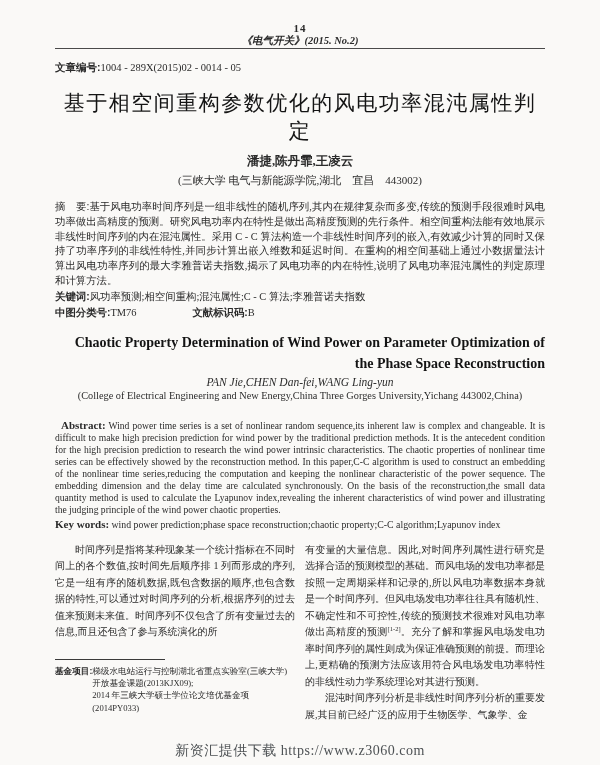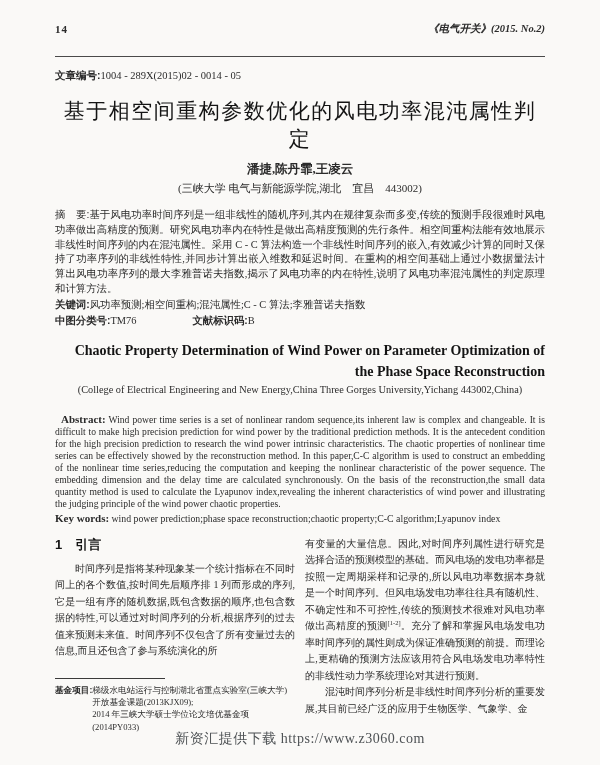--- a/index.html
+++ b/index.html
@@ -16,21 +16,22 @@
     box-sizing:border-box;
     padding:22px 55px 0 55px;
     background:#faf9f7;
     overflow:hidden;
   }
   .sans{font-family:"Liberation Sans","DejaVu Sans",sans-serif;}
   
   .header{
     display:flex;justify-content:space-between;align-items:center;
     border-bottom:1.5px solid #4a4a4a;
-    padding-bottom:20px;
+    padding-bottom:0;
+    flex-direction:column;
   }
   .page-num{font-size:11px;font-weight:bold;letter-spacing:1px;}
   .journal{font-size:10.5px;font-style:italic;font-weight:bold;}
   
   .article-id{margin-top:12px;font-size:10.5px;}
   .article-id .lbl{font-weight:bold;}
   
   .title-cn{
     margin-top:14px;text-align:center;
     font-size:21px;font-weight:normal;color:#141414;
@@ -71,21 +72,21 @@
   .col p.cont{text-indent:0;}
   sup.cite{font-size:6.5px;vertical-align:super;line-height:0;}
   
   .footnote{margin-top:18px;font-size:8.6px;line-height:12.3px;}
   .footnote-rule{width:110px;border-top:1px solid #3a3a3a;margin-bottom:5px;}
   .footnote-row{display:flex;}
   .fn-label{font-weight:bold;white-space:nowrap;}
   .fn-body{flex:1;}
   
   .watermark{
-    position:absolute;left:0;bottom:17px;width:600px;
+    position:absolute;left:0;bottom:5px;width:600px;
     text-align:center;font-size:14px;color:#4d5154;letter-spacing:0.5px;
   }
 </style>
 </head>
 <body>
 
 <div class="page">
 
   <div class="header">
     <span class="page-num">14</span>
@@ -112,35 +113,35 @@
 
   <div class="clc-line">
     <span class="lbl sans">中图分类号:</span><span>TM76</span><span class="clc-gap"></span><span class="lbl sans">文献标识码:</span><span>B</span>
   </div>
 
   <div class="title-en">
     <div>Chaotic Property Determination of Wind Power on Parameter Optimization of</div>
     <div>the Phase Space Reconstruction</div>
   </div>
 
+  <div class="authors-en">PAN Jie,CHEN Dan-fei,WANG Ling-yun</div>
 
   <div class="affil-en">(College of Electrical Engineering and New Energy,China Three Gorges University,Yichang 443002,China)</div>
 
   <div class="abstract-en">
     <span class="lbl">Abstract:</span> <span>Wind power time series is a set of nonlinear random sequence,its inherent law is complex and changeable. It is difficult to make high precision prediction for wind power by the traditional prediction methods. It is the antecedent condition for the high precision prediction to research the wind power intrinsic characteristics. The chaotic properties of nonlinear time series can be effectively showed by the reconstruction method. In this paper,C-C algorithm is used to construct an embedding of the nonlinear time series,reducing the computation and keeping the nonlinear characteristic of the power sequence. The embedding dimension and the delay time are calculated synchronously. On the basis of the reconstruction,the small data quantity method is used to calculate the Lyapunov index,revealing the inherent characteristics of wind power and illustrating the judging principle of the wind power chaotic properties.</span>
   </div>
 
   <div class="keywords-en">
     <span class="lbl">Key words:</span> <span>wind power prediction;phase space reconstruction;chaotic property;C-C algorithm;Lyapunov index</span>
   </div>
 
   <div class="columns">
 
     <div class="col">
-      <div class="sec-heading sans">1　引言</div>
       <p>时间序列是指将某种现象某一个统计指标在不同时间上的各个数值,按时间先后顺序排 1 列而形成的序列,它是一组有序的随机数据,既包含数据的顺序,也包含数据的特性,可以通过对时间序列的分析,根据序列的过去值来预测未来值。时间序列不仅包含了所有变量过去的信息,而且还包含了参与系统演化的所</p>
 
       <div class="footnote">
         <div class="footnote-rule"></div>
         <div class="footnote-row">
           <span class="fn-label sans">基金项目:</span>
           <span class="fn-body">
             <span>梯级水电站运行与控制湖北省重点实验室(三峡大学)开放基金课题(2013KJX09);</span>
             <span class="fn-line2" style="display:block;">2014 年三峡大学硕士学位论文培优基金项(2014PY033)</span>
           </span>

